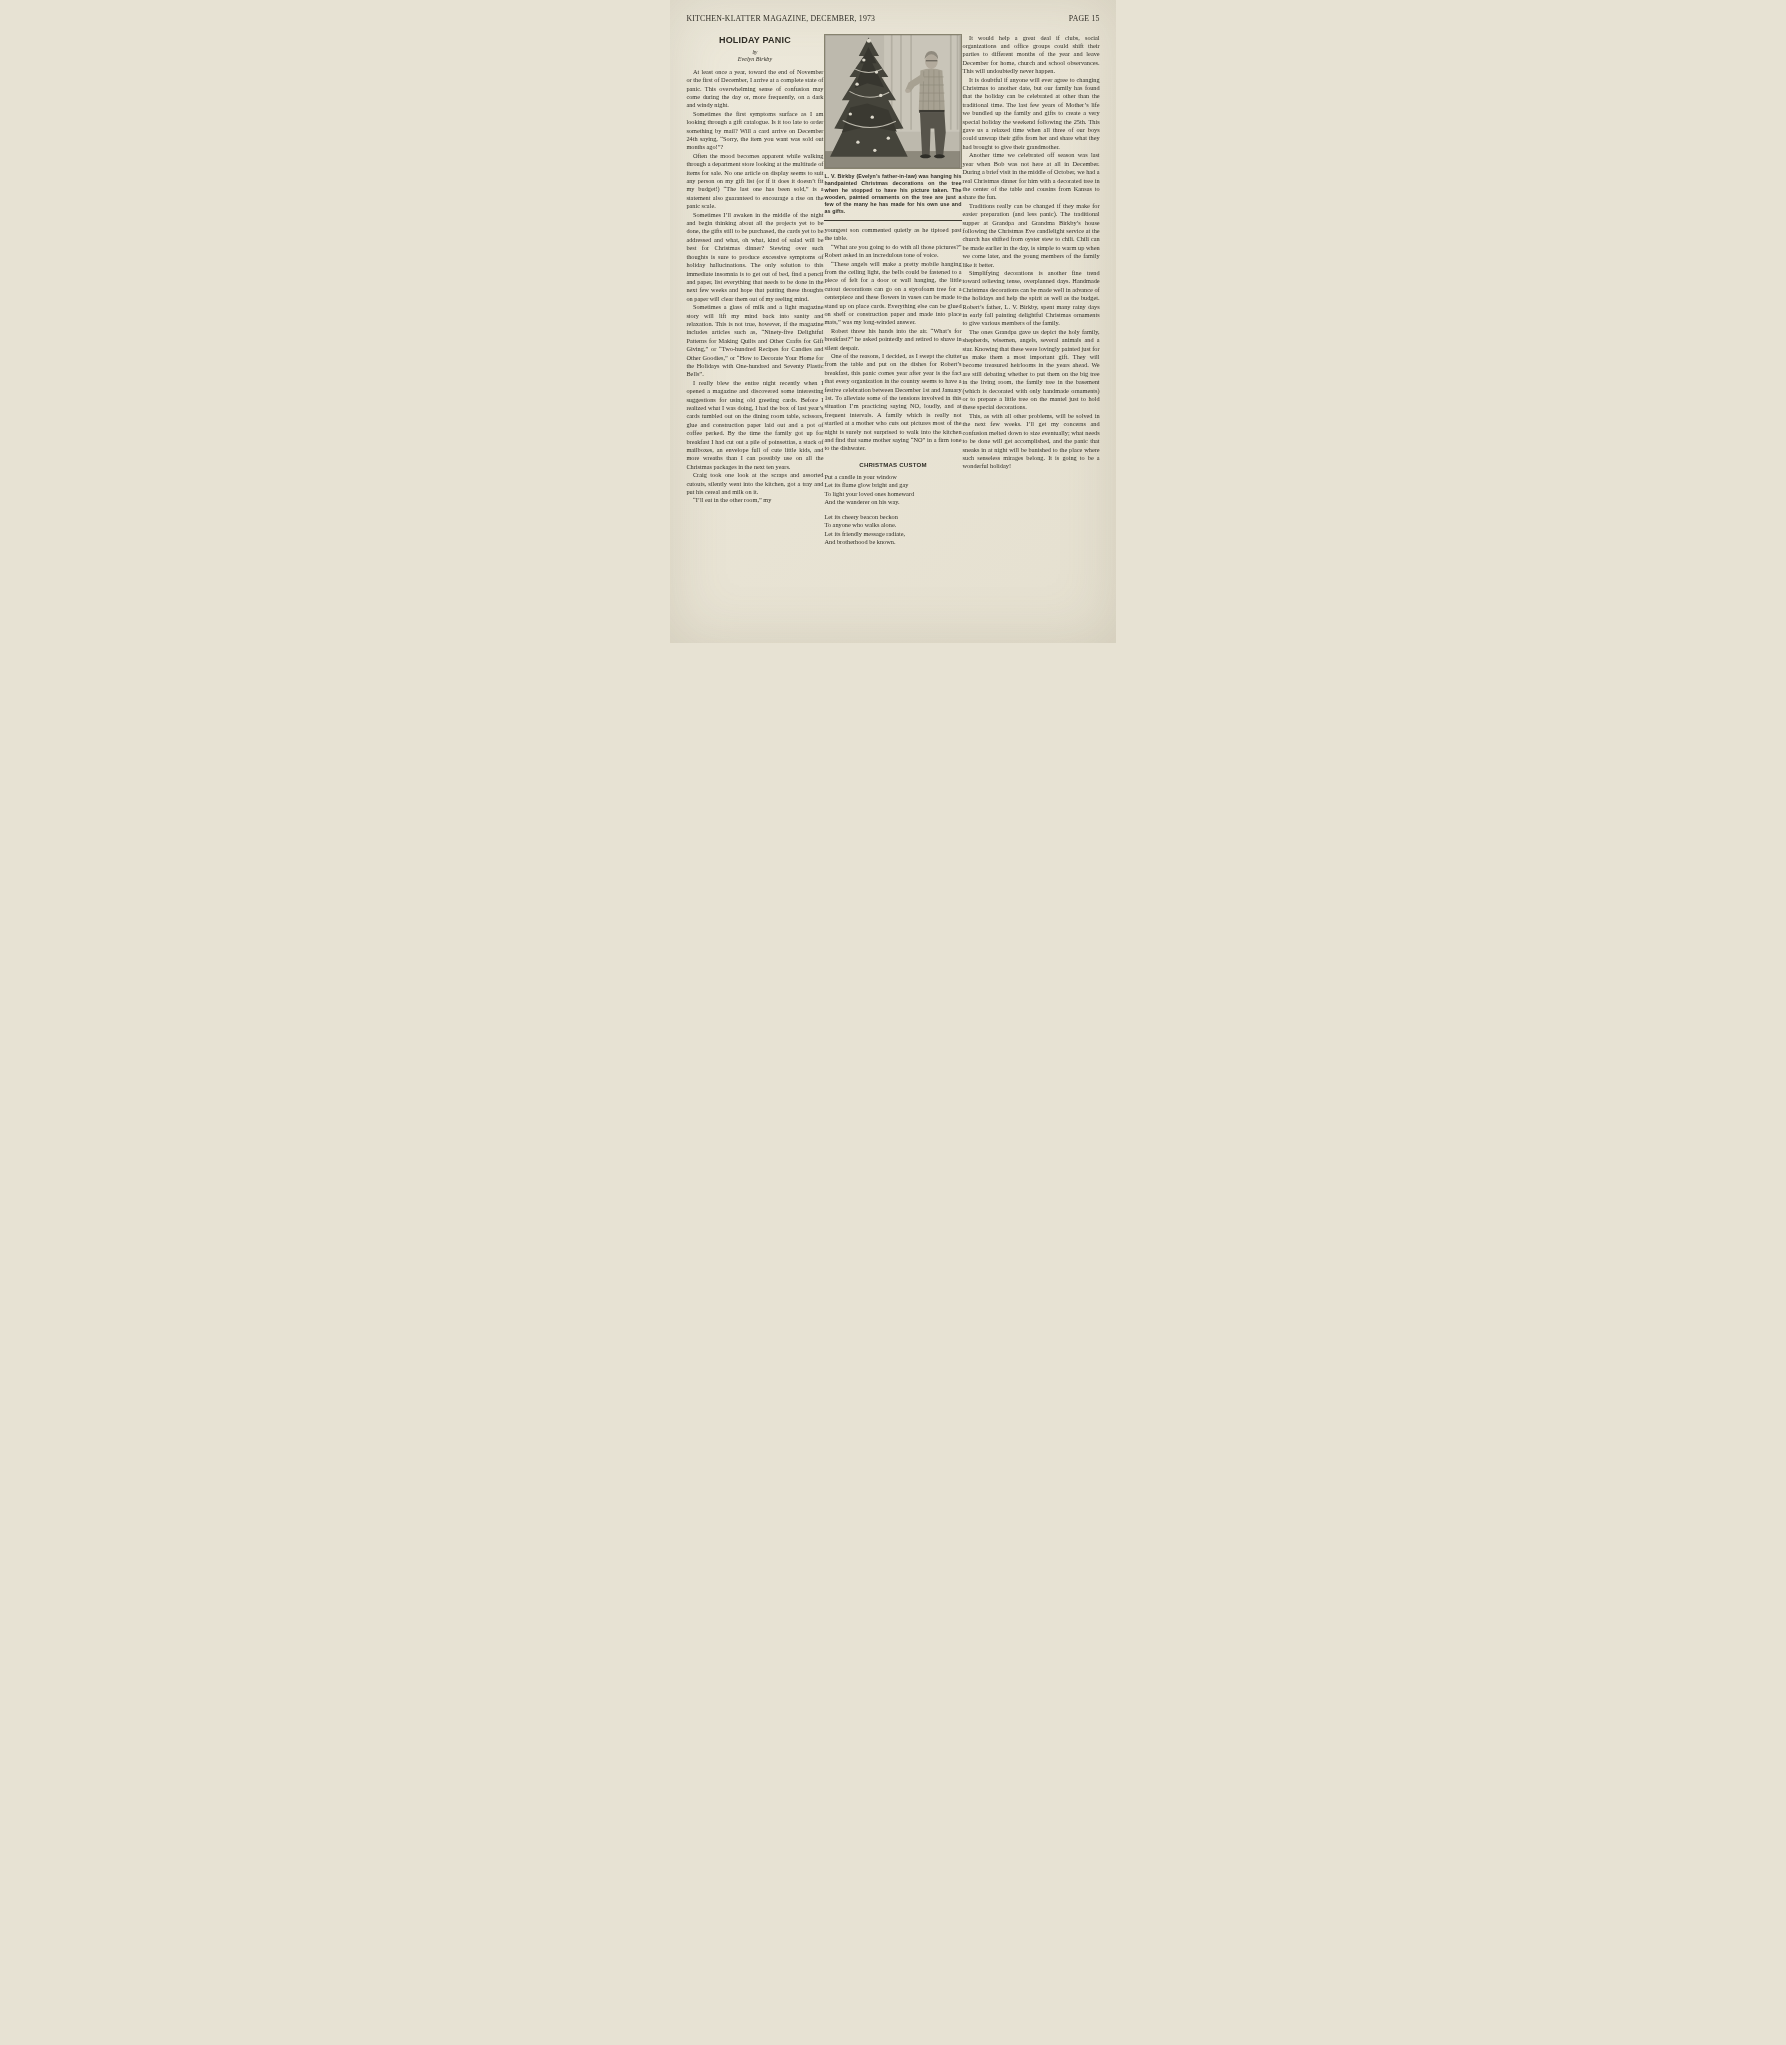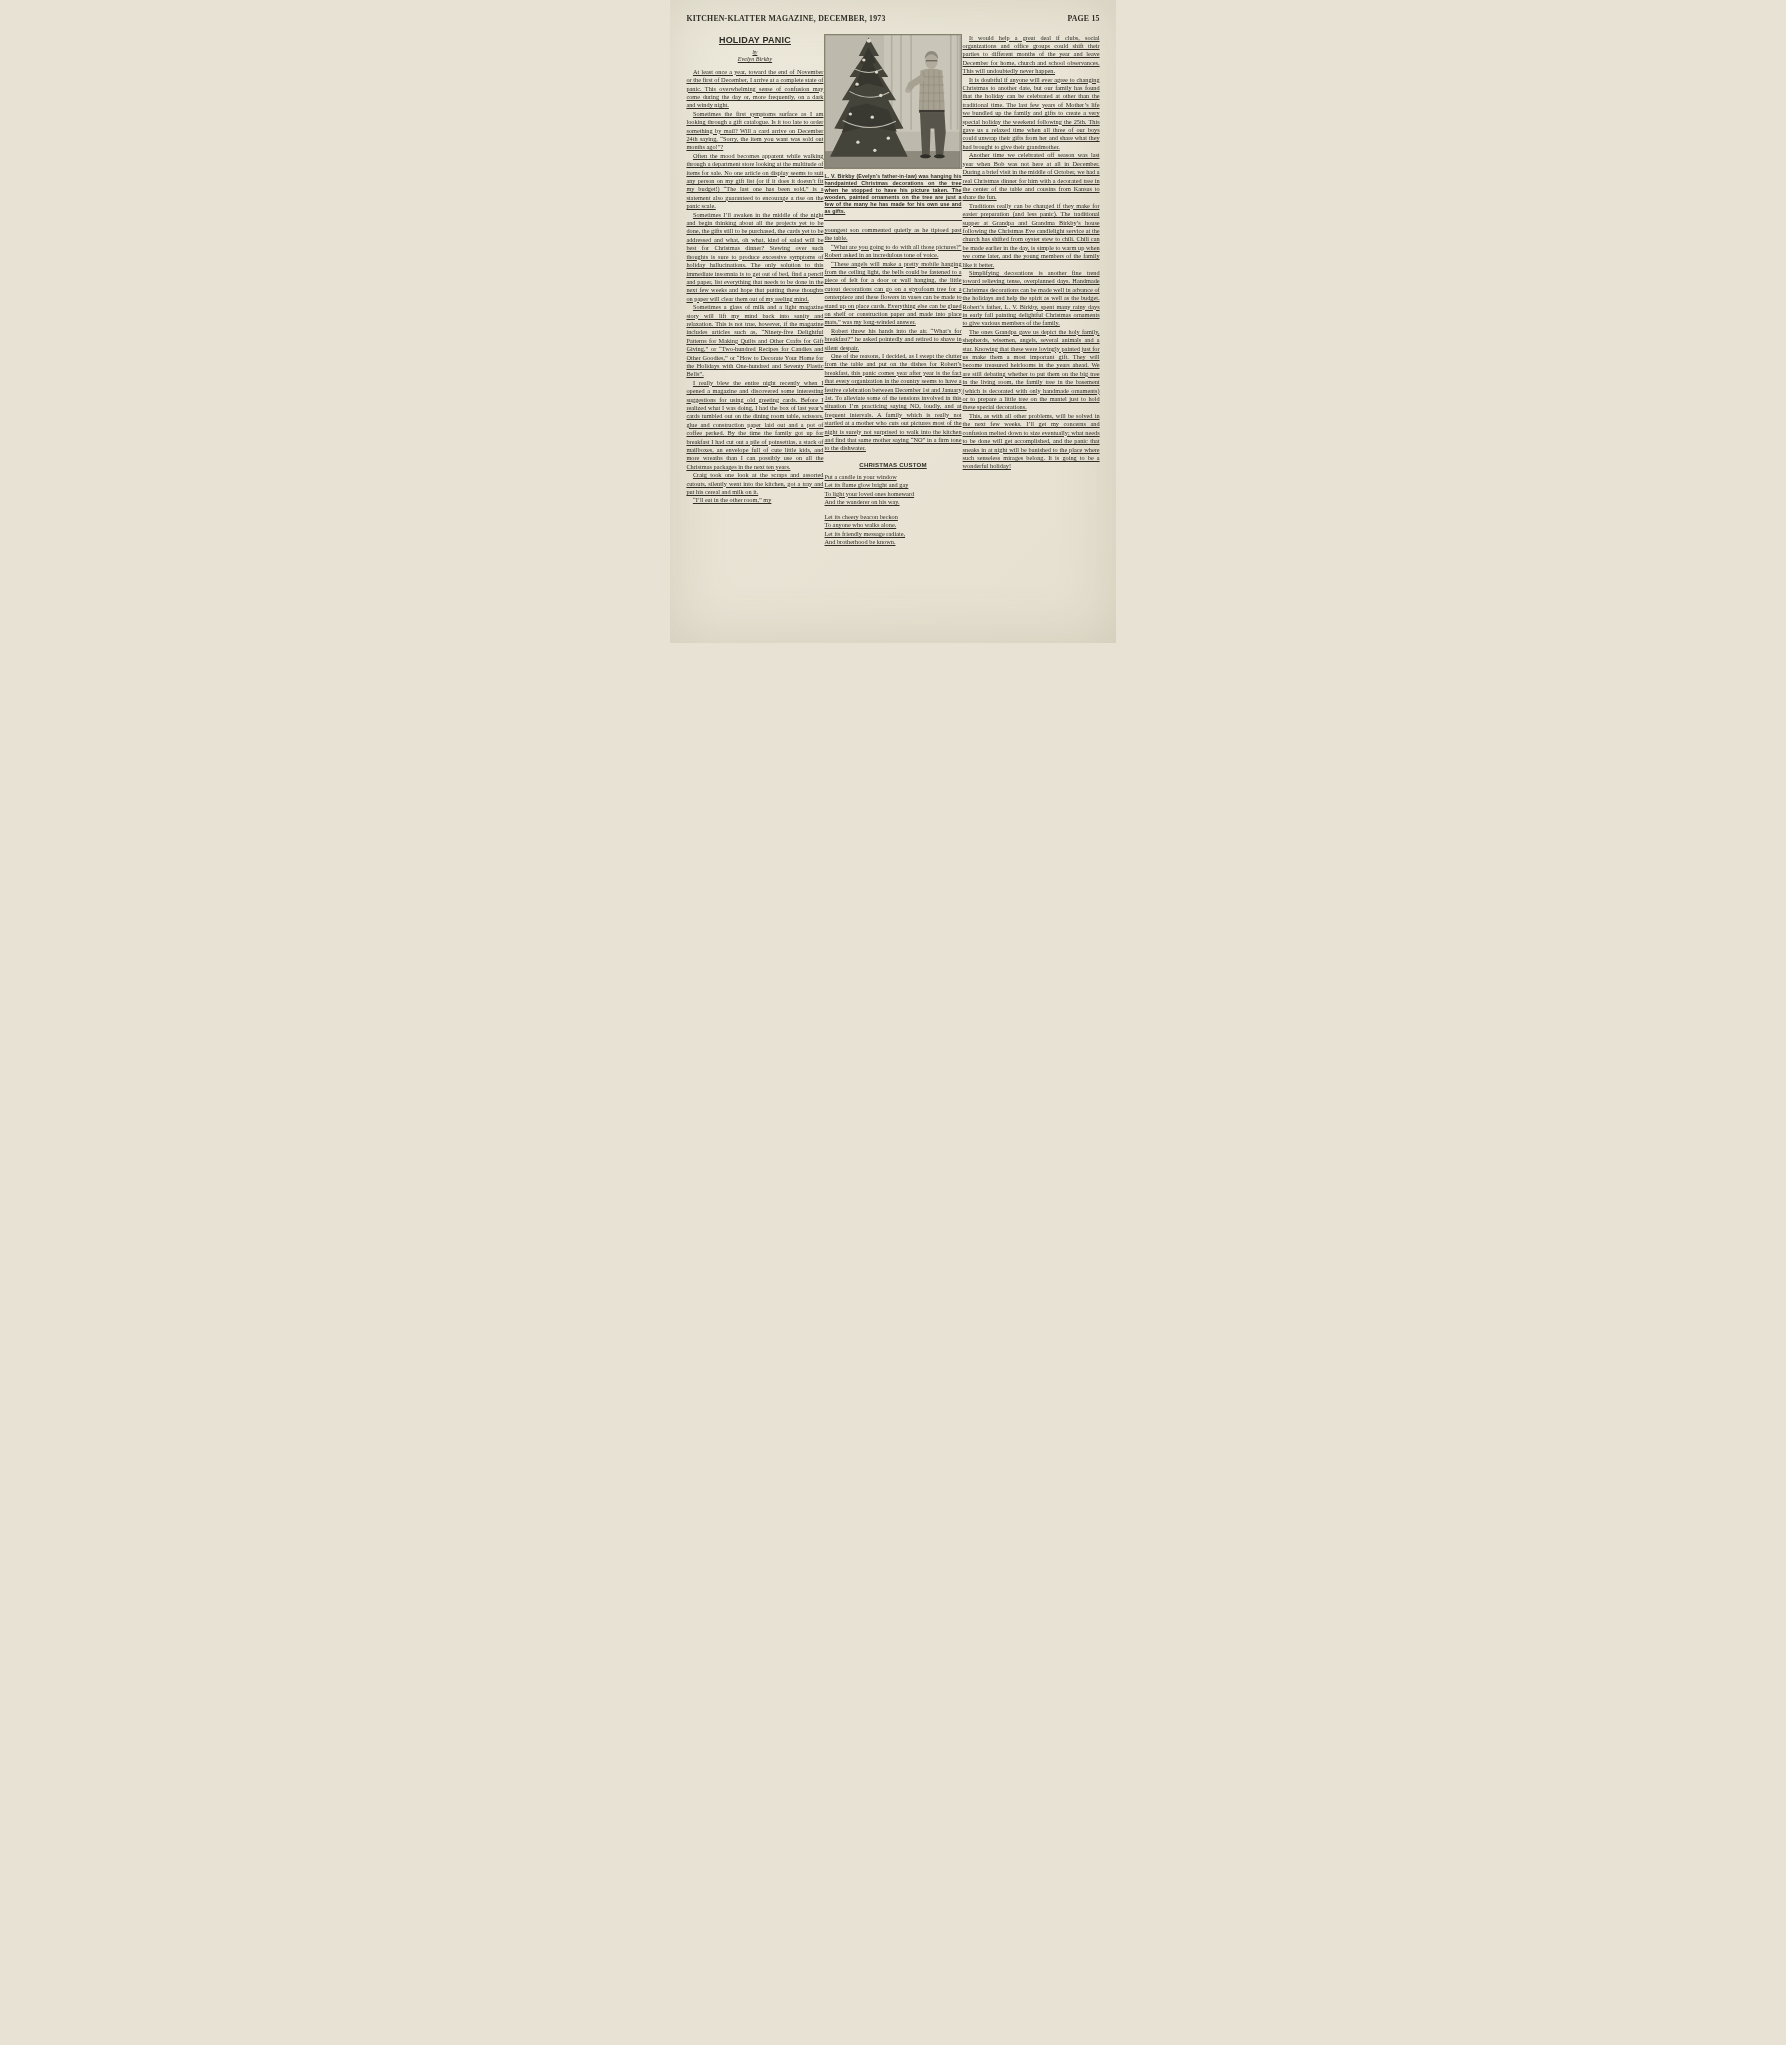--- a/index.html
+++ b/index.html
@@ -15,29 +15,28 @@
     padding: 14px 16.4px 17px;
     background: linear-gradient(135deg, #ede9db 0%, #e9e4d5 45%, #e5e0d0 100%);
     box-shadow: inset 0 0 57px rgba(118, 106, 78, 0.18);
     color: #2e2c25;
     font-family: "Liberation Serif", serif;
   }
   .masthead {
     display: flex;
     justify-content: space-between;
     align-items: baseline;
-    font-weight: bold;
+    font-weight: normal;
     font-size: 7.8px;
     letter-spacing: 0.2px;
   }
   .columns {
     display: flex;
     gap: 1px;
     margin-top: 10.6px;
-    text-decoration: underline;
   }
   .col { flex: 1 1 0; min-width: 0; }
 
   .article-title {
     font-family: "Liberation Sans", sans-serif;
     font-weight: bold;
     font-size: 9px;
     letter-spacing: 0.2px;
     text-align: center;
     margin: 1.6px 0 4.1px;

